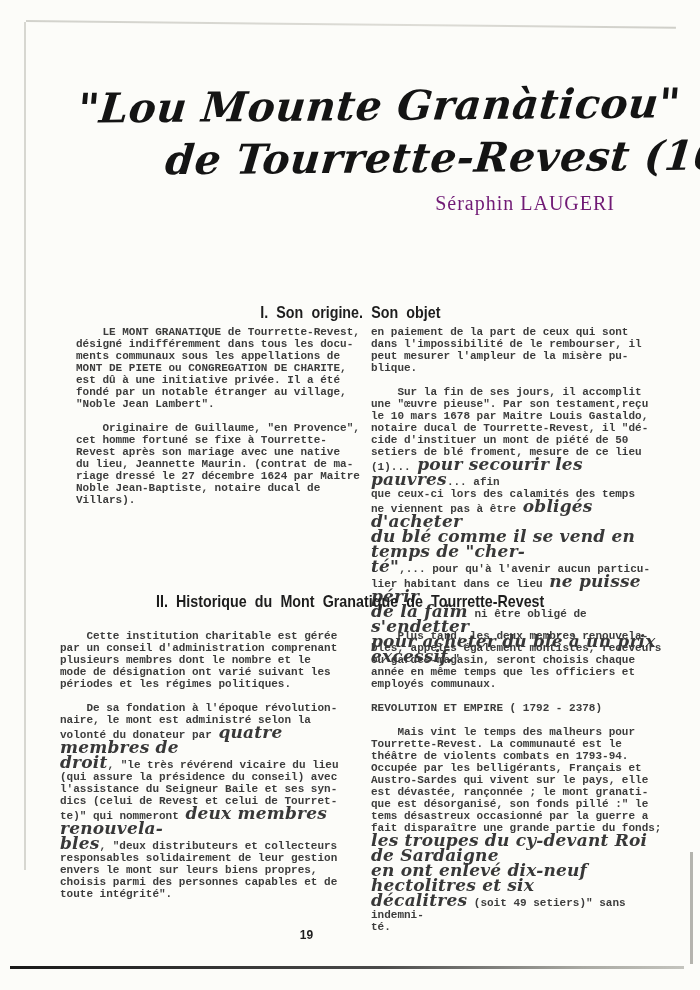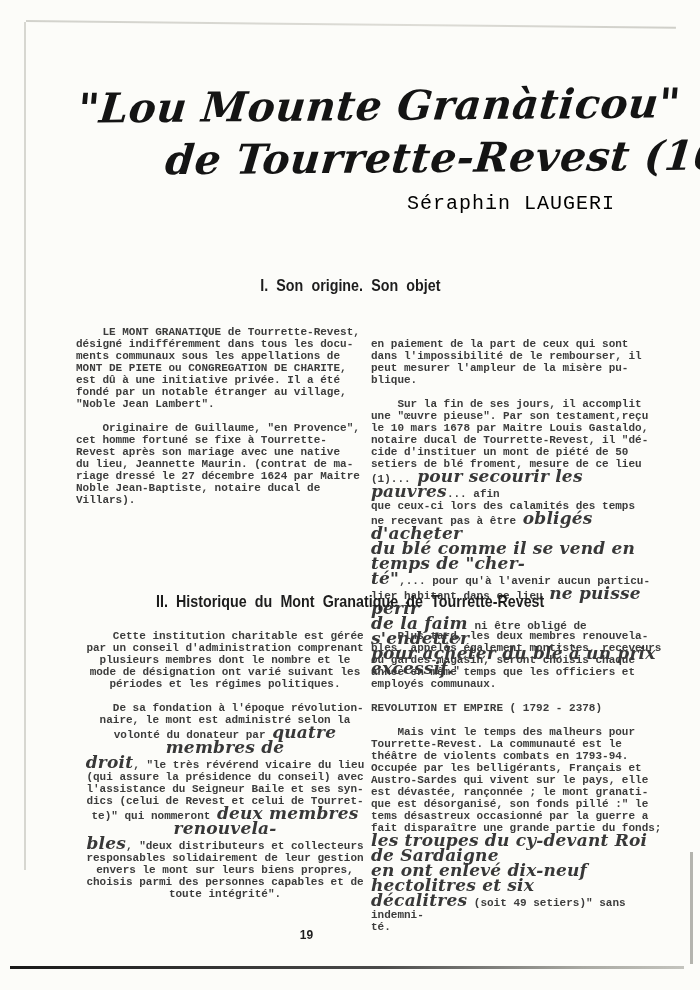--- a/index.html
+++ b/index.html
@@ -37,42 +37,42 @@
     font-family:"DejaVu Serif","Liberation Serif",serif;
     font-style:italic;font-weight:bold;
     color:#141414;white-space:nowrap;
     transform:skewX(-6deg) rotate(-0.5deg);
     letter-spacing:0.5px;
   }
   .title-1{left:78px;top:82px;font-size:41px;}
   .title-2{left:166px;top:133px;font-size:41px;}
   .author{
     position:absolute;top:192px;right:85px;
-    font-family:Liberation Mono, monospace;
-    font-size:20px;color:#000000;letter-spacing:1px;
+    font-family:Liberation Serif, serif;
+    font-size:20px;color:#701a75;letter-spacing:1px;
   }
   
   .sec-heading{
     position:absolute;left:0;width:700px;text-align:center;
   }
   .sec-heading > span{
     display:inline-block;
     font-family:"Liberation Sans",sans-serif;
     font-weight:bold;font-size:17px;color:#1d1d1d;
     letter-spacing:0px;word-spacing:5px;
     transform:scaleX(0.84);transform-origin:center;
     white-space:nowrap;
   }
-  .heading-1{top:276px;}
+  .heading-1{top:303px;}
   .heading-2{top:592px;}
   
   .col{position:absolute;}
   .col-s1-left {left:76px;top:326px;width:296px;}
-  .col-s1-right{left:371px;top:326px;width:296px;margin-top:12px;}
-  .col-s2-left {left:77px;top:630px;width:296px;text-align:center;}
+  .col-s1-right{left:371px;top:326px;width:296px;}
+  .col-s2-left {left:60px;top:630px;width:296px;}
   .col-s2-right{left:371px;top:630px;width:300px;}
   .tw{
     font-family:"Liberation Mono","DejaVu Sans Mono",monospace;
     font-size:11px;line-height:12px;color:#3c3c3c;
     white-space:pre-wrap;margin:0 0 12px 0;font-weight:bold;
   }
   .tw .it{
     font-family:"DejaVu Serif","Liberation Serif",serif;
     font-style:italic;font-size:17px;letter-spacing:0.2px;color:#383838;
   }
@@ -123,21 +123,21 @@
 peut mesurer l'ampleur de la misère pu-
 blique.</p>
     <p class="tw"><span>    Sur la fin de ses jours, il accomplit
 une "œuvre pieuse". Par son testament,reçu
 le 10 mars 1678 par Maitre Louis Gastaldo,
 notaire ducal de Tourrette-Revest, il "dé-
 cide d'instituer un mont de piété de 50
 setiers de blé froment, mesure de ce lieu
 (1)... </span><span class="it">pour secourir les pauvres</span><span>... afin
 que ceux-ci lors des calamités des temps
-ne recevant pas à être </span><span class="it">obligés d'acheter
+ne viennent pas à être </span><span class="it">obligés d'acheter
 du blé comme il se vend en temps de "cher-
 té"</span><span>,... pour qu'à l'avenir aucun particu-
 lier habitant dans ce lieu </span><span class="it">ne puisse périr
 de la faim</span><span> ni être obligé de </span><span class="it">s'endetter
 pour acheter du blé à un prix excessif.</span><span>"</span></p>
   </div>
 
   <div class="sec-heading heading-2">
     <span>II. Historique du Mont Granatique de Tourrette-Revest</span>
   </div>

